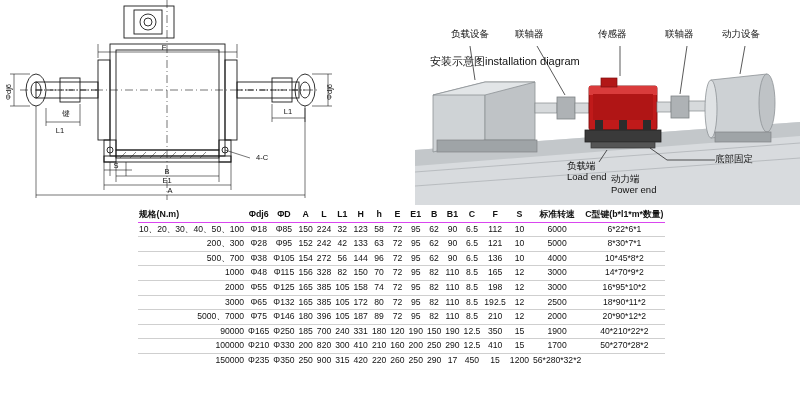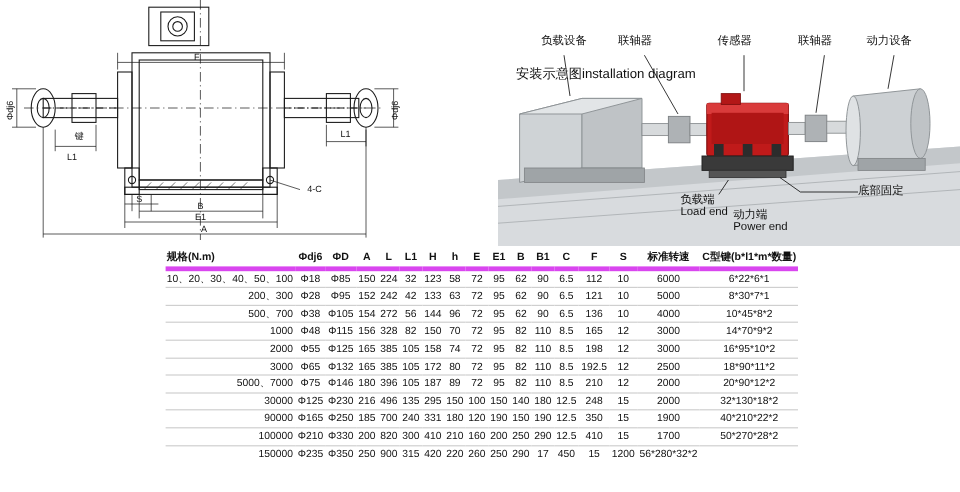--- a/index.html
+++ b/index.html
@@ -25,21 +25,21 @@
   .install svg{position:absolute;left:0;top:0;}
   .lbl{position:absolute;font-size:9.5px;color:#111;white-space:nowrap;text-align:left;}
 
   
   .tablewrap{position:absolute;left:138px;top:208px;width:655px;}
   table{border-collapse:collapse;font-size:8.6px;}
   th,td{
     border:0;padding:0 2px;height:13.6px;line-height:13.6px;
     text-align:center;white-space:nowrap;font-weight:normal;
   }
-  thead th{font-weight:bold;font-size:8.8px;border-bottom:4px solid #d946ef;}
+  thead th{font-weight:bold;font-size:8.8px;border-bottom:1px solid #d946ef;}
   td.first{text-align:right;padding-left:1px;}
   th.first{text-align:left;padding-left:1px;}
   tbody tr td{border-bottom:1px solid #cfcfcf;}
   tbody tr:last-child td{border-bottom:0;}
 </style>
 </head>
 <body>
 
 <div class="page">
 
@@ -375,39 +375,20 @@
             <td>95</td>
             <td>82</td>
             <td>110</td>
             <td>8.5</td>
             <td>210</td>
             <td>12</td>
             <td>2000</td>
             <td>20*90*12*2</td>
           </tr>
           <tr>
-            <td class="first">30000</td>
-            <td>Φ125</td>
-            <td>Φ230</td>
-            <td>216</td>
-            <td>496</td>
-            <td>135</td>
-            <td>295</td>
-            <td>150</td>
-            <td>100</td>
-            <td>150</td>
-            <td>140</td>
-            <td>180</td>
-            <td>12.5</td>
-            <td>248</td>
-            <td>15</td>
-            <td>2000</td>
-            <td>32*130*18*2</td>
-          </tr>
-          <tr>
             <td class="first">90000</td>
             <td>Φ165</td>
             <td>Φ250</td>
             <td>185</td>
             <td>700</td>
             <td>240</td>
             <td>331</td>
             <td>180</td>
             <td>120</td>
             <td>190</td>

